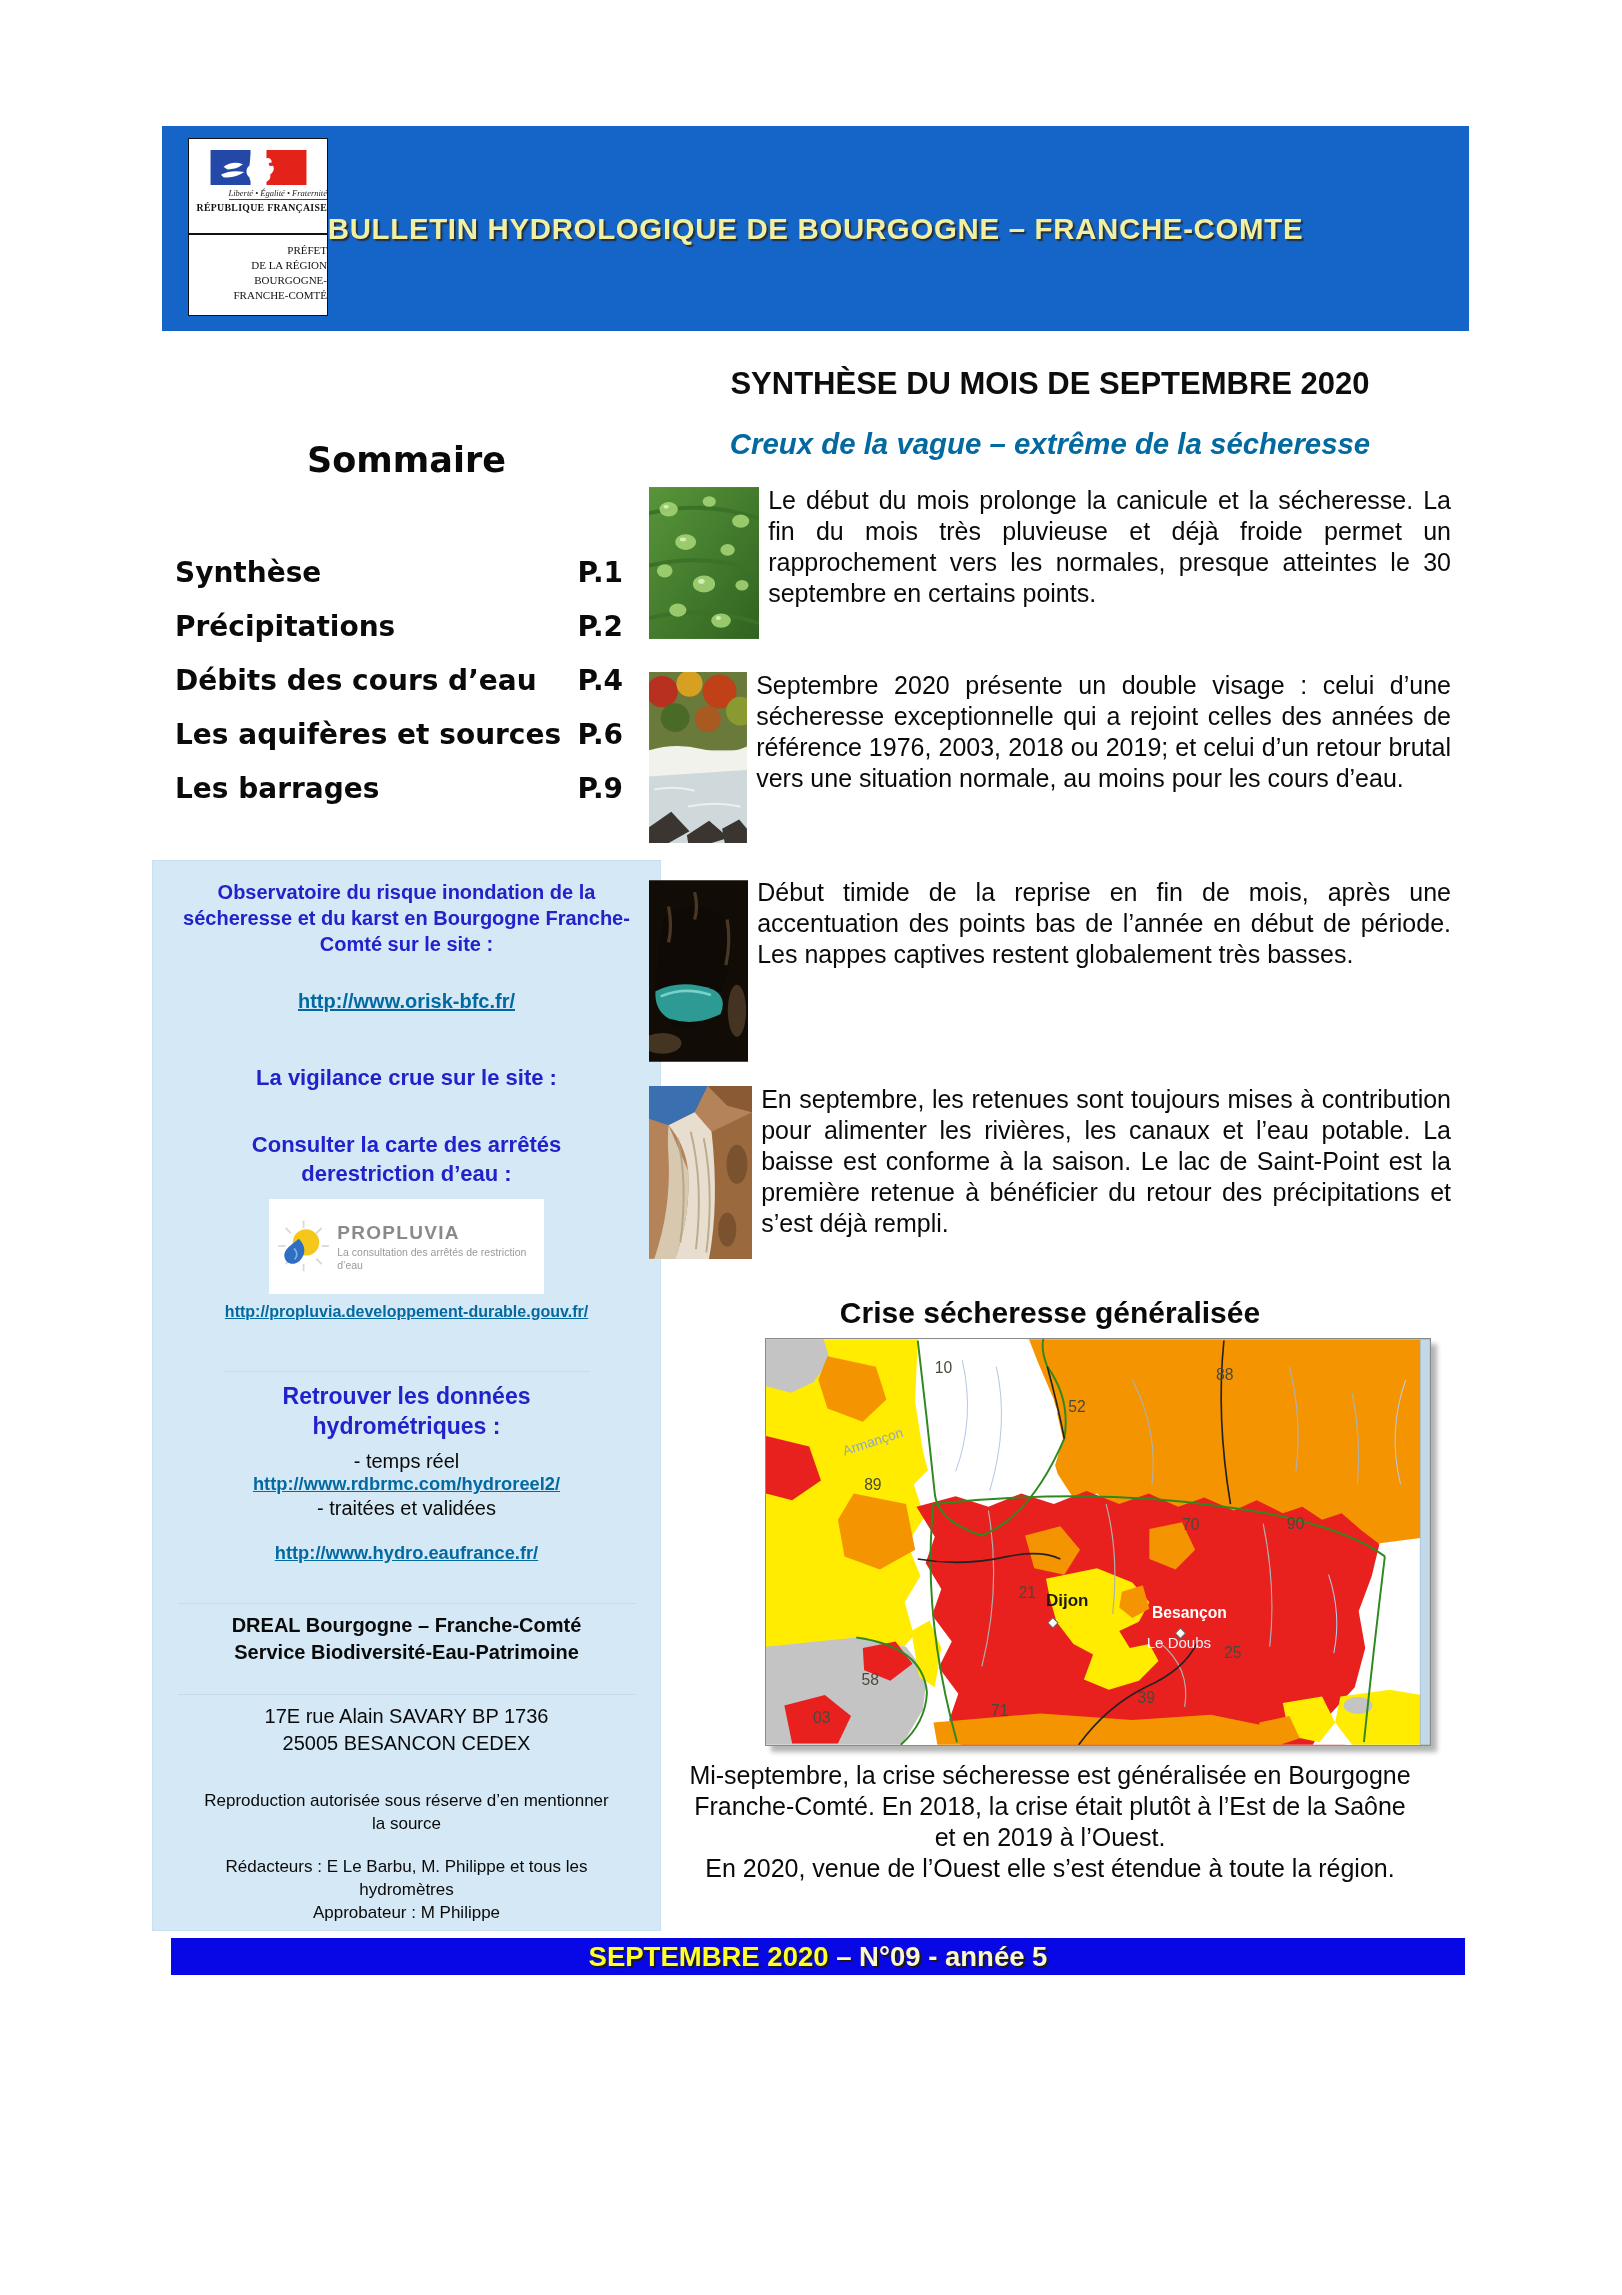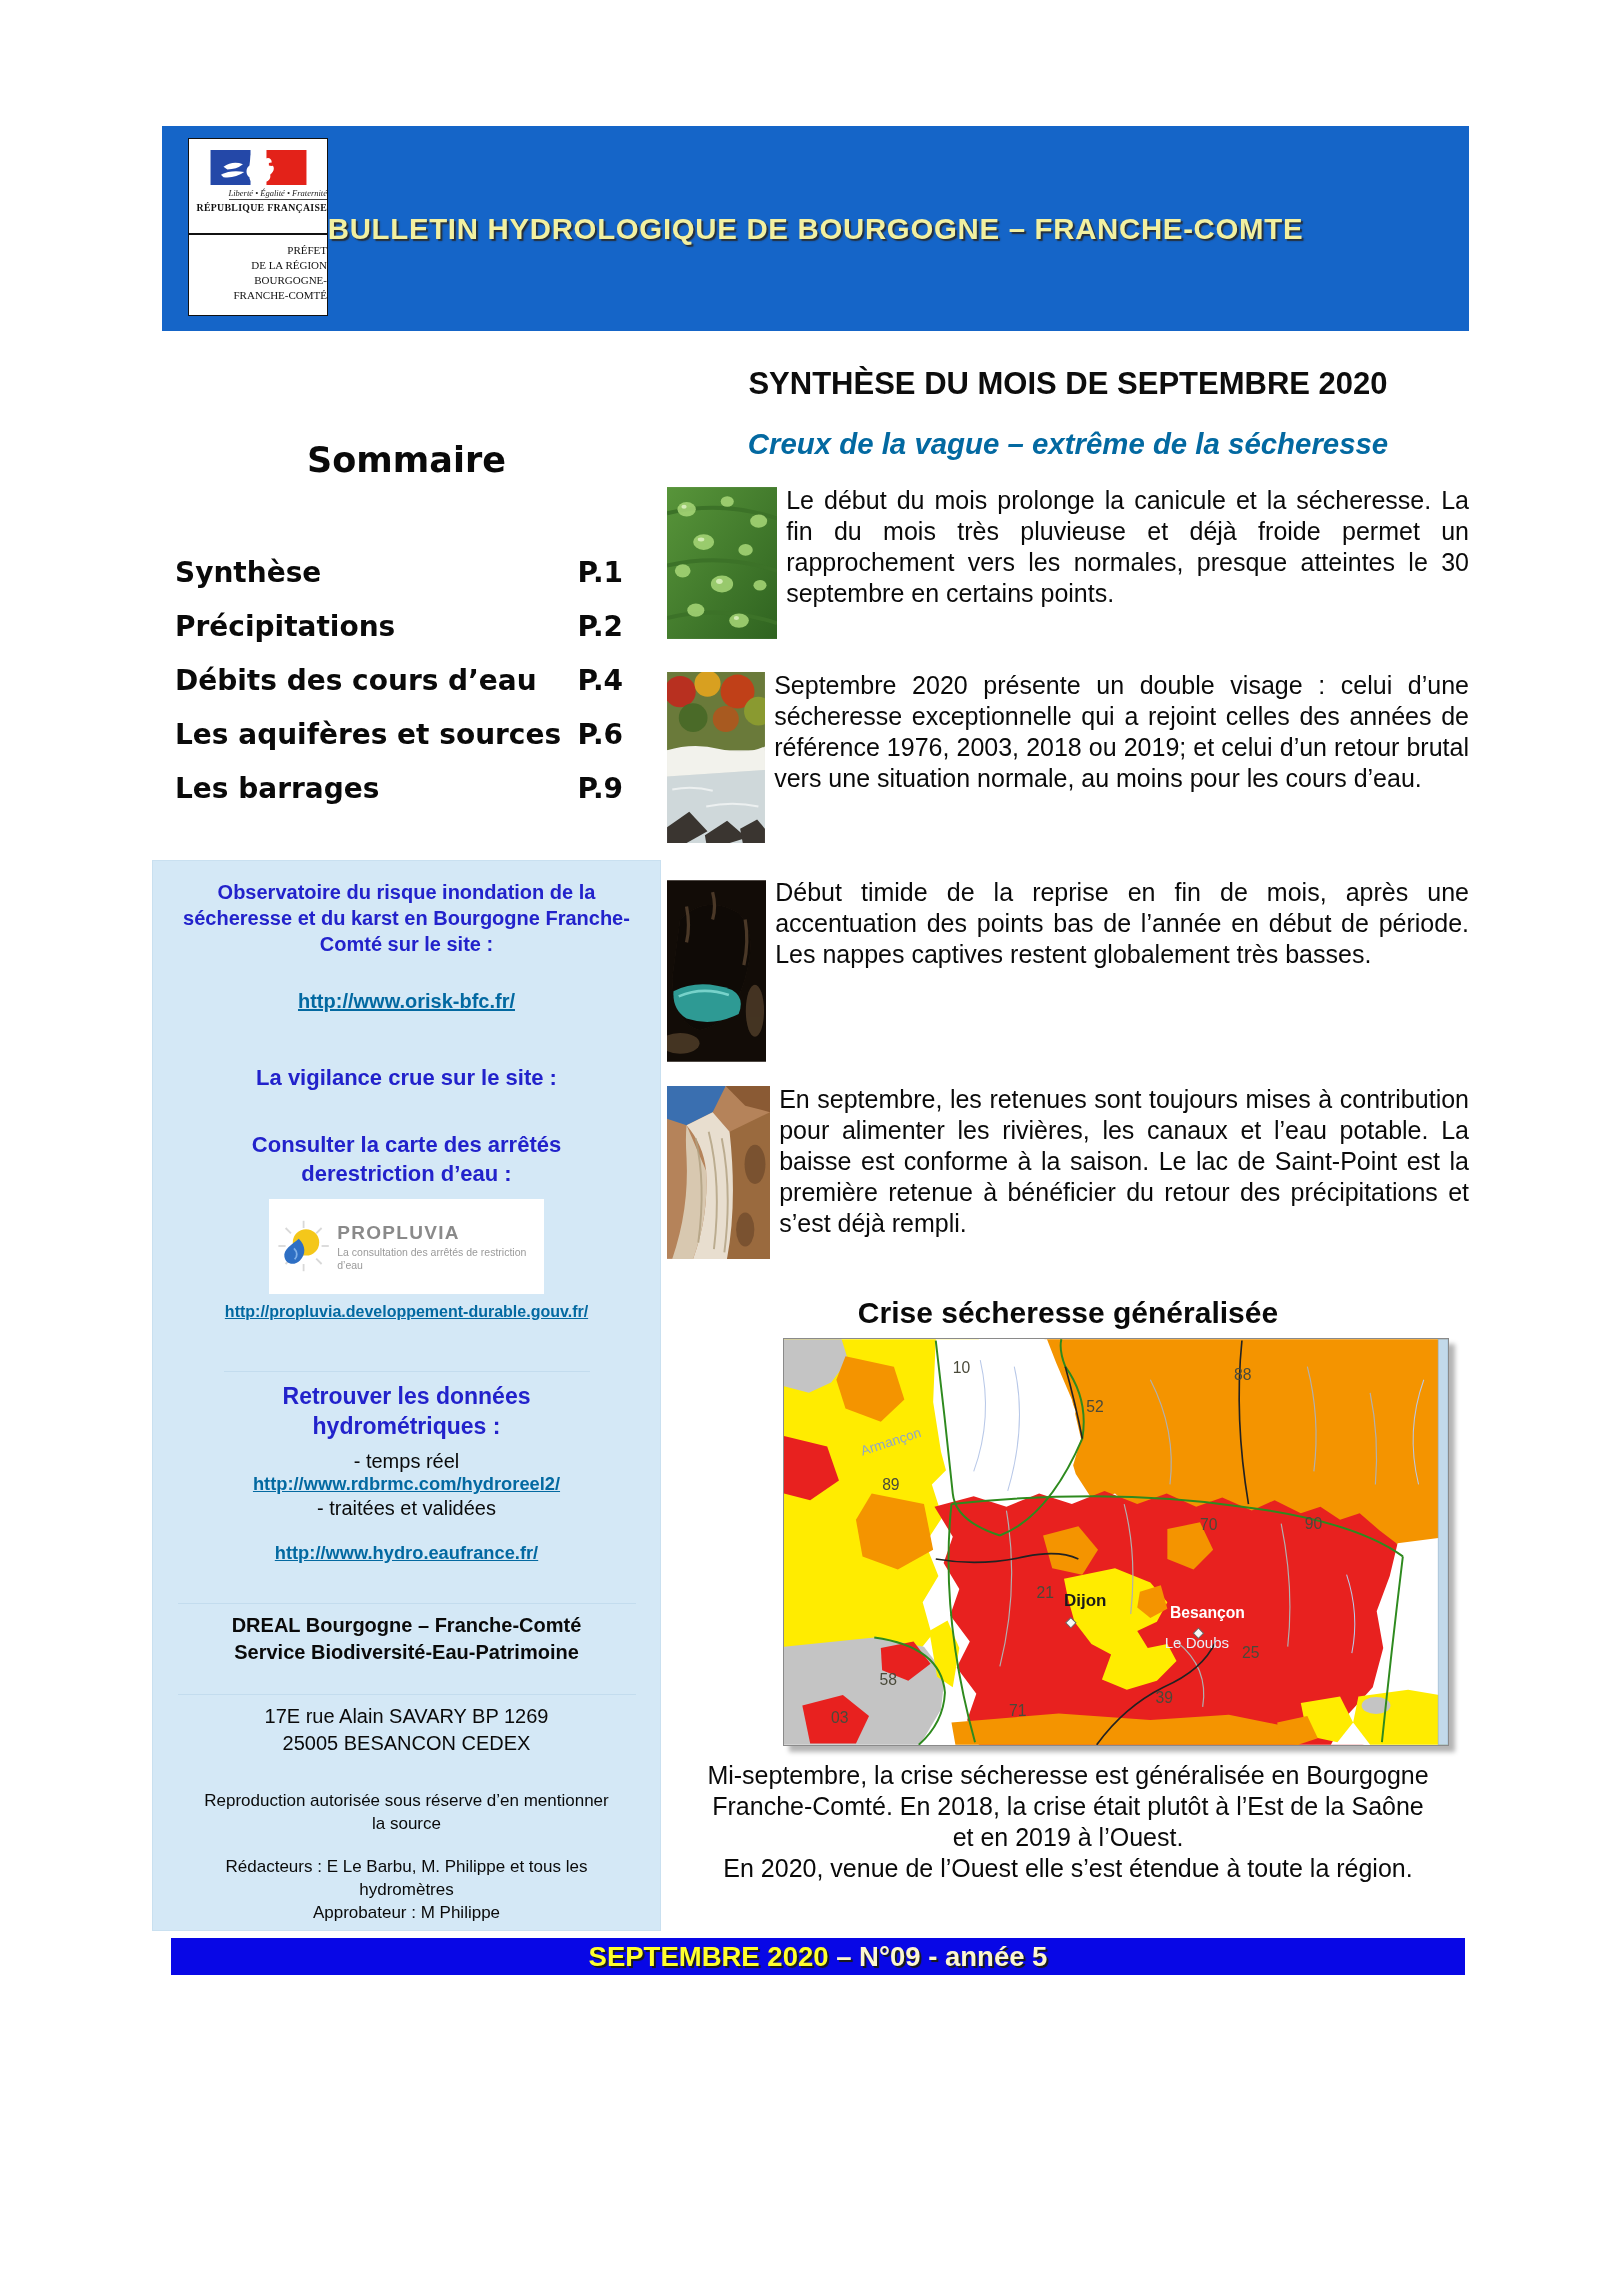--- a/index.html
+++ b/index.html
@@ -23,21 +23,21 @@
     font-family:"Liberation Serif",serif;font-size:11px;line-height:15px;color:#111;}
 
   
   .sommaire-title{position:absolute;left:152px;top:440px;width:509px;margin:0;text-align:center;
     font-size:35px;font-weight:bold;font-family:"DejaVu Sans",sans-serif;}
   .toc{position:absolute;left:175px;top:556px;width:448px;list-style:none;margin:0;padding:0;
     font-family:"DejaVu Sans",sans-serif;font-weight:bold;font-size:28px;}
   .toc li{display:flex;justify-content:space-between;height:29px;margin-bottom:25px;}
 
   
-  .rightcol{position:absolute;left:667px;top:366px;width:802px;}
+  .rightcol{position:absolute;left:649px;top:366px;width:802px;}
   .syn-title{margin:0;text-align:center;font-size:31px;font-weight:bold;color:#0d0d0d;}
   .syn-subtitle{margin:25px 0 0 0;text-align:center;font-size:29.4px;font-weight:bold;
     font-style:italic;color:#0369a1;}
   .syn-p{display:flow-root;margin:0;text-align:justify;font-size:25px;line-height:31px;}
   .p1{margin-top:23.6px;} .p2{margin-top:28px;} .p3{margin-top:31px;} .p4{margin-top:19.6px;}
   .syn-p svg{float:left;margin:2.6px 9.2px 2.6px 0;}
   .map-title{margin:34px 0 0 0;text-align:center;font-size:30px;font-weight:bold;}
   .mapwrap{margin:7.9px 0 0 116px;width:664px;height:406px;border:0.7px solid #8a8a8a;
     box-shadow:5.9px 5.9px 4.6px #b5b5b5;background:#fff;}
   .map-caption{margin-top:14.4px;text-align:center;font-size:25px;line-height:31px;}
@@ -162,21 +162,21 @@
     <div class="sb-retrouver sb-blue">Retrouver les données hydrométriques :</div>
     <div class="sb-temps sb-plain">- temps réel</div>
     <a class="sb-link sb-link3">http://www.rdbrmc.com/hydroreel2/</a>
     <div class="sb-traitees sb-plain">- traitées et validées</div>
     <a class="sb-link sb-link4">http://www.hydro.eaufrance.fr/</a>
     <div class="sb-dreal">
       <div>DREAL Bourgogne – Franche-Comté</div>
       <div>Service Biodiversité-Eau-Patrimoine</div>
     </div>
     <div class="sb-addr">
-      <div>17E rue Alain SAVARY BP 1269</div>
+      <div>17E rue Alain SAVARY BP 1736</div>
       <div>25005 BESANCON CEDEX</div>
     </div>
     <div class="sb-repro">Reproduction autorisée sous réserve d’en mentionner la source</div>
     <div class="sb-redact">
       <div>Rédacteurs : E Le Barbu, M. Philippe et tous les hydromètres</div>
       <div>Approbateur : M Philippe</div>
     </div>
   </aside>
 
   <section class="rightcol">

